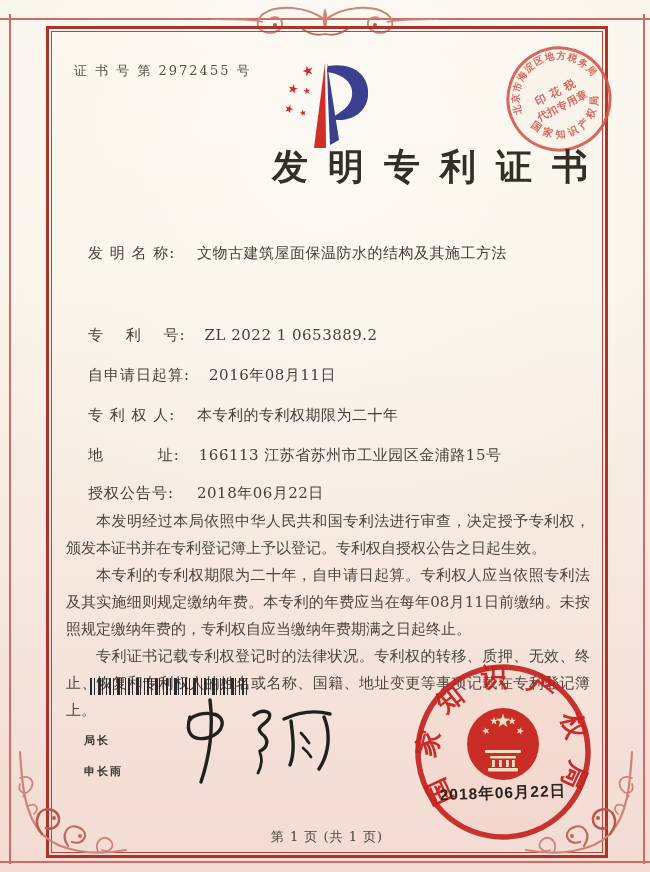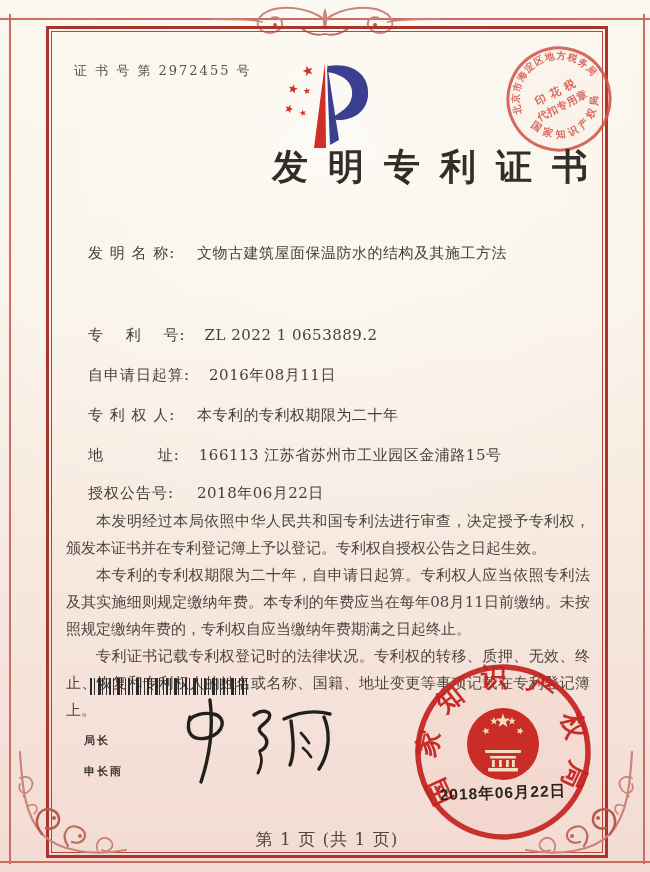--- a/index.html
+++ b/index.html
@@ -48,21 +48,21 @@
     background:repeating-linear-gradient(90deg,
       #2b2b2b 0 2px, transparent 2px 4px,
       #2b2b2b 4px 5px, transparent 5px 8px,
       #2b2b2b 8px 11px, transparent 11px 12px,
       #2b2b2b 12px 13px, transparent 13px 16px,
       #2b2b2b 16px 17px, transparent 17px 19px);
   }
   .signer { left:84px; font-size:11px; font-weight:600; color:#3b3630; letter-spacing:2px; }
   .footer {
     left:46px; top:828px; width:562px; text-align:center;
-    font-size:17px; color:#4c463e; letter-spacing:1px;
+    font-size:13px; color:#4c463e; letter-spacing:1px;
   }
   .sealtext { font-family:"Liberation Sans","DejaVu Sans",sans-serif; font-weight:bold; }
   .taxseal { transform:rotate(-27deg); opacity:0.88; }
 </style>
 </head>
 <body>
 
 <div class="abs" style="left:0;top:0;width:650px;height:872px;">
 
   <div class="oline h" style="top:18px;"></div>

